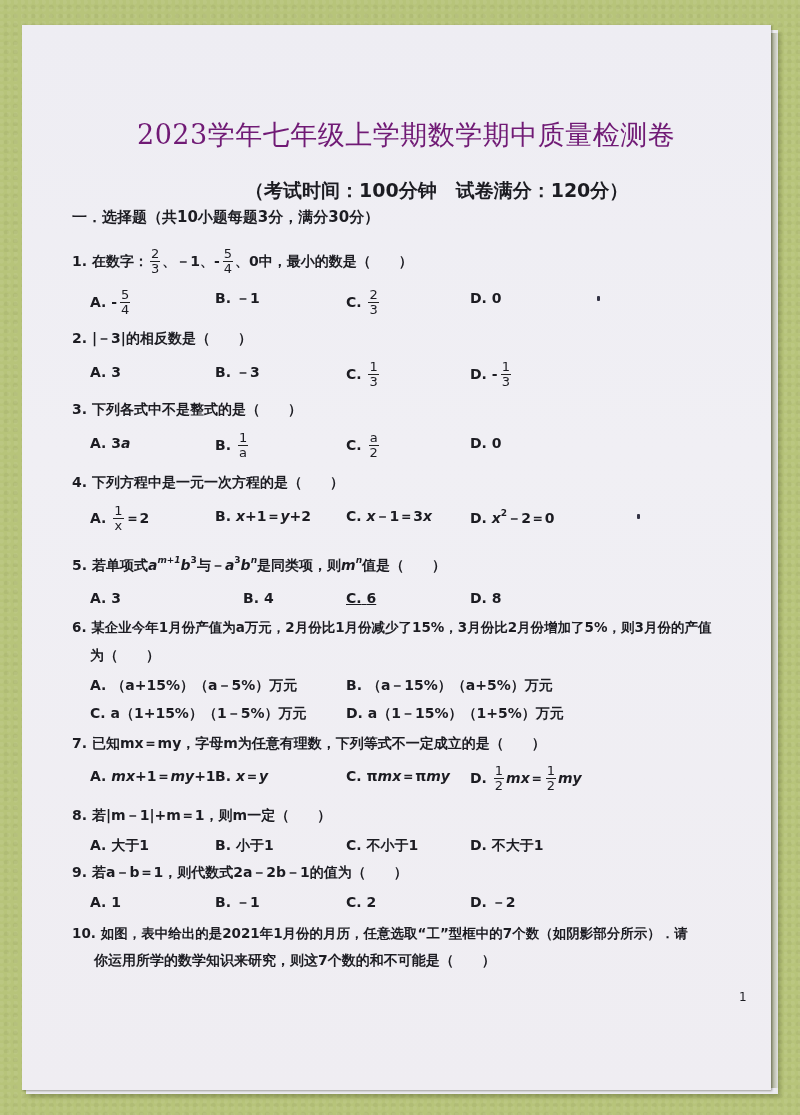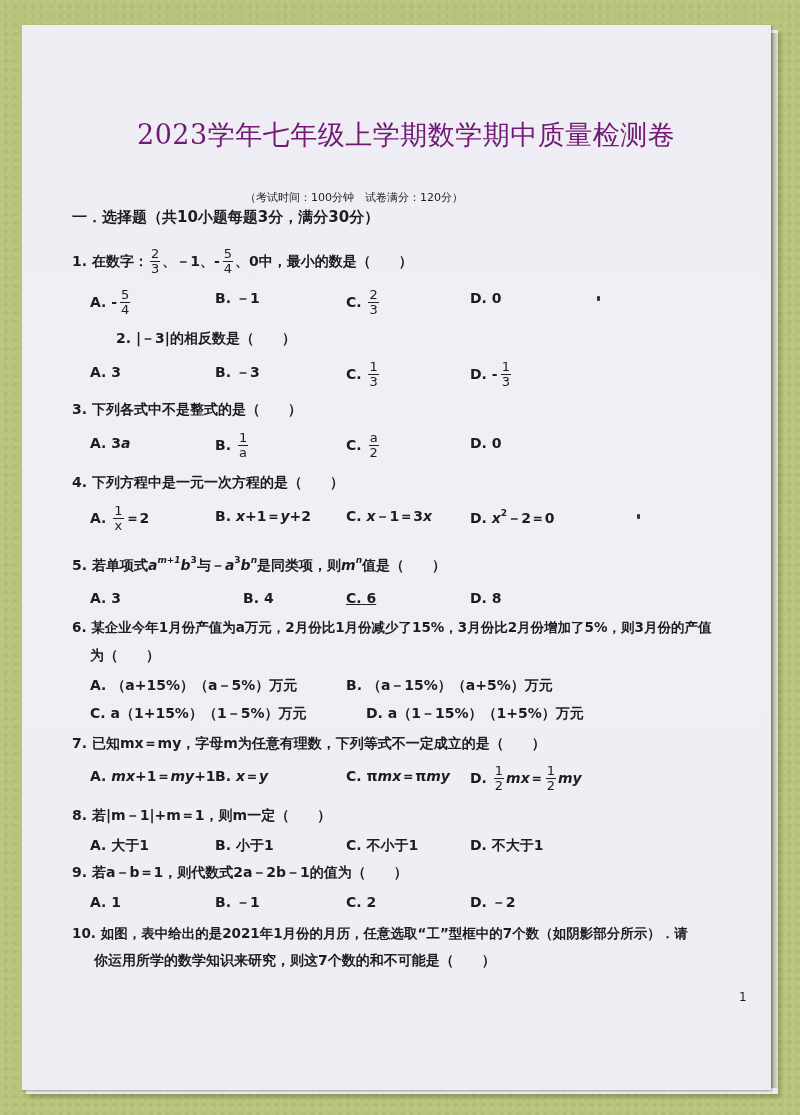--- a/index.html
+++ b/index.html
@@ -24,21 +24,21 @@
   }
   .shade-right {
     position: absolute; left: 771px; top: 33px; width: 8px; height: 1055px;
     background: linear-gradient(90deg, rgba(90,100,40,0.55), rgba(120,130,60,0));
   }
   .abs { position: absolute; white-space: nowrap; }
   .title {
     font-family: "DejaVu Serif", "Liberation Serif", serif;
     font-size: 27px; letter-spacing: 0.5px; color: #701a75; top: 117px; left: 137px;
   }
-  .subtitle { font-size: 11px; font-weight: normal; top: 178px; left: 245px; margin-top: 12px; }
+  .subtitle { font-size: 19px; font-weight: bold; top: 178px; left: 245px; }
   .section { font-size: 15px; font-weight: bold; top: 208px; left: 72px; }
   .q { font-size: 14px; font-weight: bold; left: 72px; }
   .opt { font-size: 14px; font-weight: bold; }
   .math { font-family: "DejaVu Sans", sans-serif; font-style: italic; }
   .frac {
     display: inline-flex; flex-direction: column; align-items: center;
     vertical-align: middle; font-weight: normal; font-family: "DejaVu Sans", sans-serif;
     font-size: 13px; line-height: 14px; margin: 0 2px;
   }
   .frac .num { border-bottom: 1px solid #222; padding: 0 1px; }
@@ -88,21 +88,21 @@
   <span class="frac">
       <span class="num">2</span>
       <span class="den">3</span>
     </span>
 </div>
 <div class="abs opt" style="left:470px; top:290px;">
   <span>D.</span>
   <span>0</span>
 </div>
 
-<div class="abs q" style="top:330px;margin-left:44px;">
+<div class="abs q" style="top:330px;">
   <span>2.</span>
   <span>|－3|的相反数是（　　）</span>
 </div>
 <div class="abs opt" style="left:90px; top:364px;">
   <span>A.</span>
   <span>3</span>
 </div>
 <div class="abs opt" style="left:215px; top:364px;">
   <span>B.</span>
   <span>－3</span>
@@ -204,21 +204,21 @@
   <span>（a+15%）（a－5%）万元</span>
 </div>
 <div class="abs opt" style="left:346px; top:677px;">
   <span>B.</span>
   <span>（a－15%）（a+5%）万元</span>
 </div>
 <div class="abs opt" style="left:90px; top:705px;">
   <span>C.</span>
   <span>a（1+15%）（1－5%）万元</span>
 </div>
-<div class="abs opt" style="left:346px; top:705px;margin-left:20px;">
+<div class="abs opt" style="left:346px; top:705px;">
   <span>D.</span>
   <span>a（1－15%）（1+5%）万元</span>
 </div>
 
 <div class="abs q" style="top:735px;">
   <span>7.</span>
   <span>已知mx＝my，字母m为任意有理数，下列等式不一定成立的是（　　）</span>
 </div>
 <div class="abs opt" style="left:90px; top:768px;">
   <span>A.</span>

